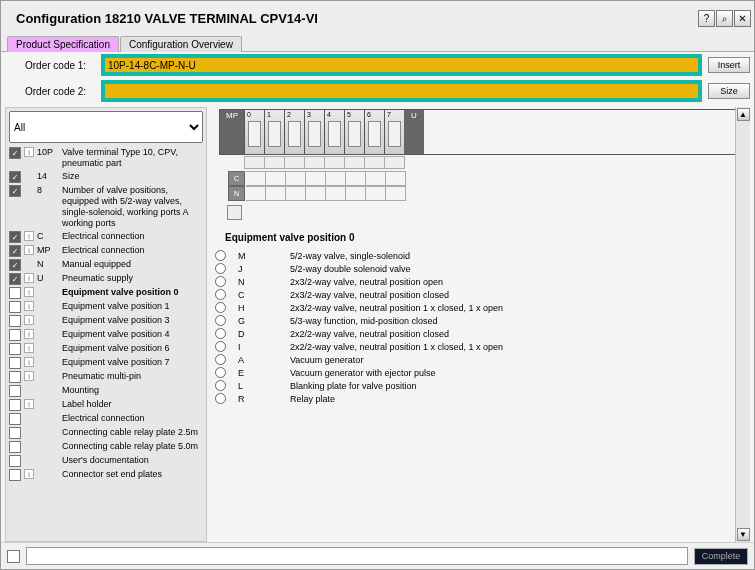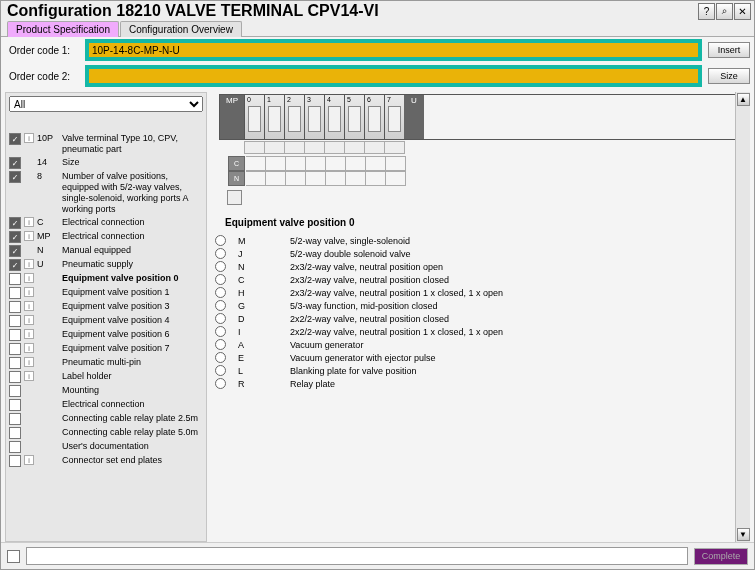--- a/index.html
+++ b/index.html
@@ -1,30 +1,30 @@
 <!DOCTYPE html>
 <html><head>
 <meta charset="utf-8">
 <style>
 html,body{margin:0;padding:0;font-family:Arial,Helvetica,sans-serif;font-size:10px;color:#000;background:#fff}
 .window{width:755px;height:570px;border:1px solid #999;box-sizing:border-box;display:flex;flex-direction:column;background:#f4f4f4}
 .titlebar{display:flex;align-items:center;justify-content:space-between;padding:1px 3px 0 6px;background:#eee}
-.titlebar h1{font-size:16px;font-weight:bold;margin:0}
+.titlebar h1{font-size:13px;font-weight:bold;margin:9px}
 .titlebtns{display:flex;gap:1px}
 .titlebtns span{width:15px;height:15px;border:1px solid #777;background:linear-gradient(#fff,#d6d6d6);display:flex;align-items:center;justify-content:center;font-size:10px;cursor:pointer}
 .tabs{display:flex;align-items:flex-end;padding:0 6px;background:#eee;border-bottom:1px solid #aaa;gap:1px}
 .tab{padding:2px 8px;font-size:10px;border:1px solid #aaa;border-bottom:none;background:#e2e2e2;border-radius:2px 2px 0 0;cursor:pointer;position:relative;top:1px}
 .tab.active{background:#f0abfc;font-weight:normal}
-.ordrow{display:flex;align-items:center;padding:2px 4px 2px 8px;gap:6px}
+.ordrow{display:flex;align-items:center;padding:2px 4px 2px 24px;gap:6px}
 .ordrow label{width:70px;font-size:10px}
 .ordrow input{flex:1;height:14px;border:4px solid #14b8a6;font-size:10px;padding:0 3px;background:#eab308}
 .sidebtn{width:40px;height:14px;font-size:9px;border:1px solid #888;background:linear-gradient(#fff,#d9d9d9);display:flex;align-items:center;justify-content:center;cursor:pointer}
 .body{flex:1;display:flex;gap:4px;padding:3px 4px 0 4px;overflow:hidden}
 .left{width:194px;background:#e7e7e7;border:1px solid #c5c5c5;padding:3px;overflow:auto}
-.left select{width:100%;height:16px;font-size:10px;margin-bottom:20px}
+.left select{width:100%;height:32px;font-size:10px;margin-bottom:3px}
 .cfgrow{display:flex;align-items:flex-start;gap:3px;padding:1px 0;line-height:11px}
 .cfgrow .ck{width:10px;height:10px;border:1px solid #777;background:#fff;flex:none;display:flex;align-items:center;justify-content:center;font-size:8px}
 .cfgrow .ck.on{background:#5c5c5c;color:#fff}
 .cfgrow .info{width:8px;height:8px;border:1px solid #aaa;background:#fff;font-size:7px;display:flex;align-items:center;justify-content:center;flex:none;color:#666}
 .cfgrow .noinfo{width:10px;flex:none}
 .cfgrow .code{width:22px;flex:none;font-size:9px}
 .cfgrow .lbl{font-size:9px;flex:1}
 .cfgrow.bold .lbl,.cfgrow.bold .code{font-weight:bold}
 .right{flex:1;display:flex;flex-direction:column;overflow:hidden;position:relative}
 .scroll{width:14px;background:#e6e6e6;border-left:1px solid #bbb;position:absolute;right:0;top:0;bottom:0;display:flex;flex-direction:column;justify-content:space-between;align-items:center;padding:1px 0}
@@ -46,21 +46,21 @@
 .rowcn .sm{width:19px;height:13px;border:1px solid #aaa;border-left:none;background:#f5f5f5}
 .tinybox{width:13px;height:13px;border:1px solid #888;background:#eee;margin:4px 0 0 8px}
 .sectitle{font-weight:bold;font-size:10px;margin:6px 0 6px 14px}
 .options{margin-left:4px}
 .optrow{display:flex;align-items:center;gap:12px;padding:1px 0;font-size:9px}
 .optrow .rad{width:9px;height:9px;border:1px solid #666;border-radius:50%;background:#fff}
 .optrow .code{width:40px}
 .footer{display:flex;align-items:center;padding:4px 6px;gap:6px;border-top:1px solid #ccc;background:#f0f0f0}
 .footer .ck{width:11px;height:11px;border:1px solid #777;background:#fff}
 .footer input{flex:1;height:14px;border:1px solid #999;background:#fff}
-.footer .btn{width:52px;height:15px;border:1px solid #aaa;background:#701a75;color:#aaa;display:flex;align-items:center;justify-content:center;font-size:9px}
+.footer .btn{width:52px;height:15px;border:1px solid #aaa;background:#0f172a;color:#aaa;display:flex;align-items:center;justify-content:center;font-size:9px}
 </style>
 </head>
 <body>
 
 <div class="window">
   <div class="titlebar">
     <h1>Configuration 18210 VALVE TERMINAL CPV14-VI</h1>
     <div class="titlebtns">
       <span>?</span>
       <span>⌕</span>
@@ -169,29 +169,29 @@
             <span class="lbl">Equipment valve position 7</span>
           </div>
           <div class="cfgrow">
             <span class="ck"></span>
             <span class="info">i</span>
             <span class="code"></span>
             <span class="lbl">Pneumatic multi-pin</span>
           </div>
           <div class="cfgrow">
             <span class="ck"></span>
+            <span class="noinfo"></span>
+            <span class="code"></span>
+            <span class="lbl">Mounting</span>
+          </div>
+          <div class="cfgrow">
+            <span class="ck"></span>
             <span class="info">i</span>
             <span class="code"></span>
             <span class="lbl">Label holder</span>
-          </div>
-          <div class="cfgrow">
-            <span class="ck"></span>
-            <span class="noinfo"></span>
-            <span class="code"></span>
-            <span class="lbl">Mounting</span>
           </div>
           <div class="cfgrow">
             <span class="ck"></span>
             <span class="noinfo"></span>
             <span class="code"></span>
             <span class="lbl">Electrical connection</span>
           </div>
           <div class="cfgrow">
             <span class="ck"></span>
             <span class="noinfo"></span>

